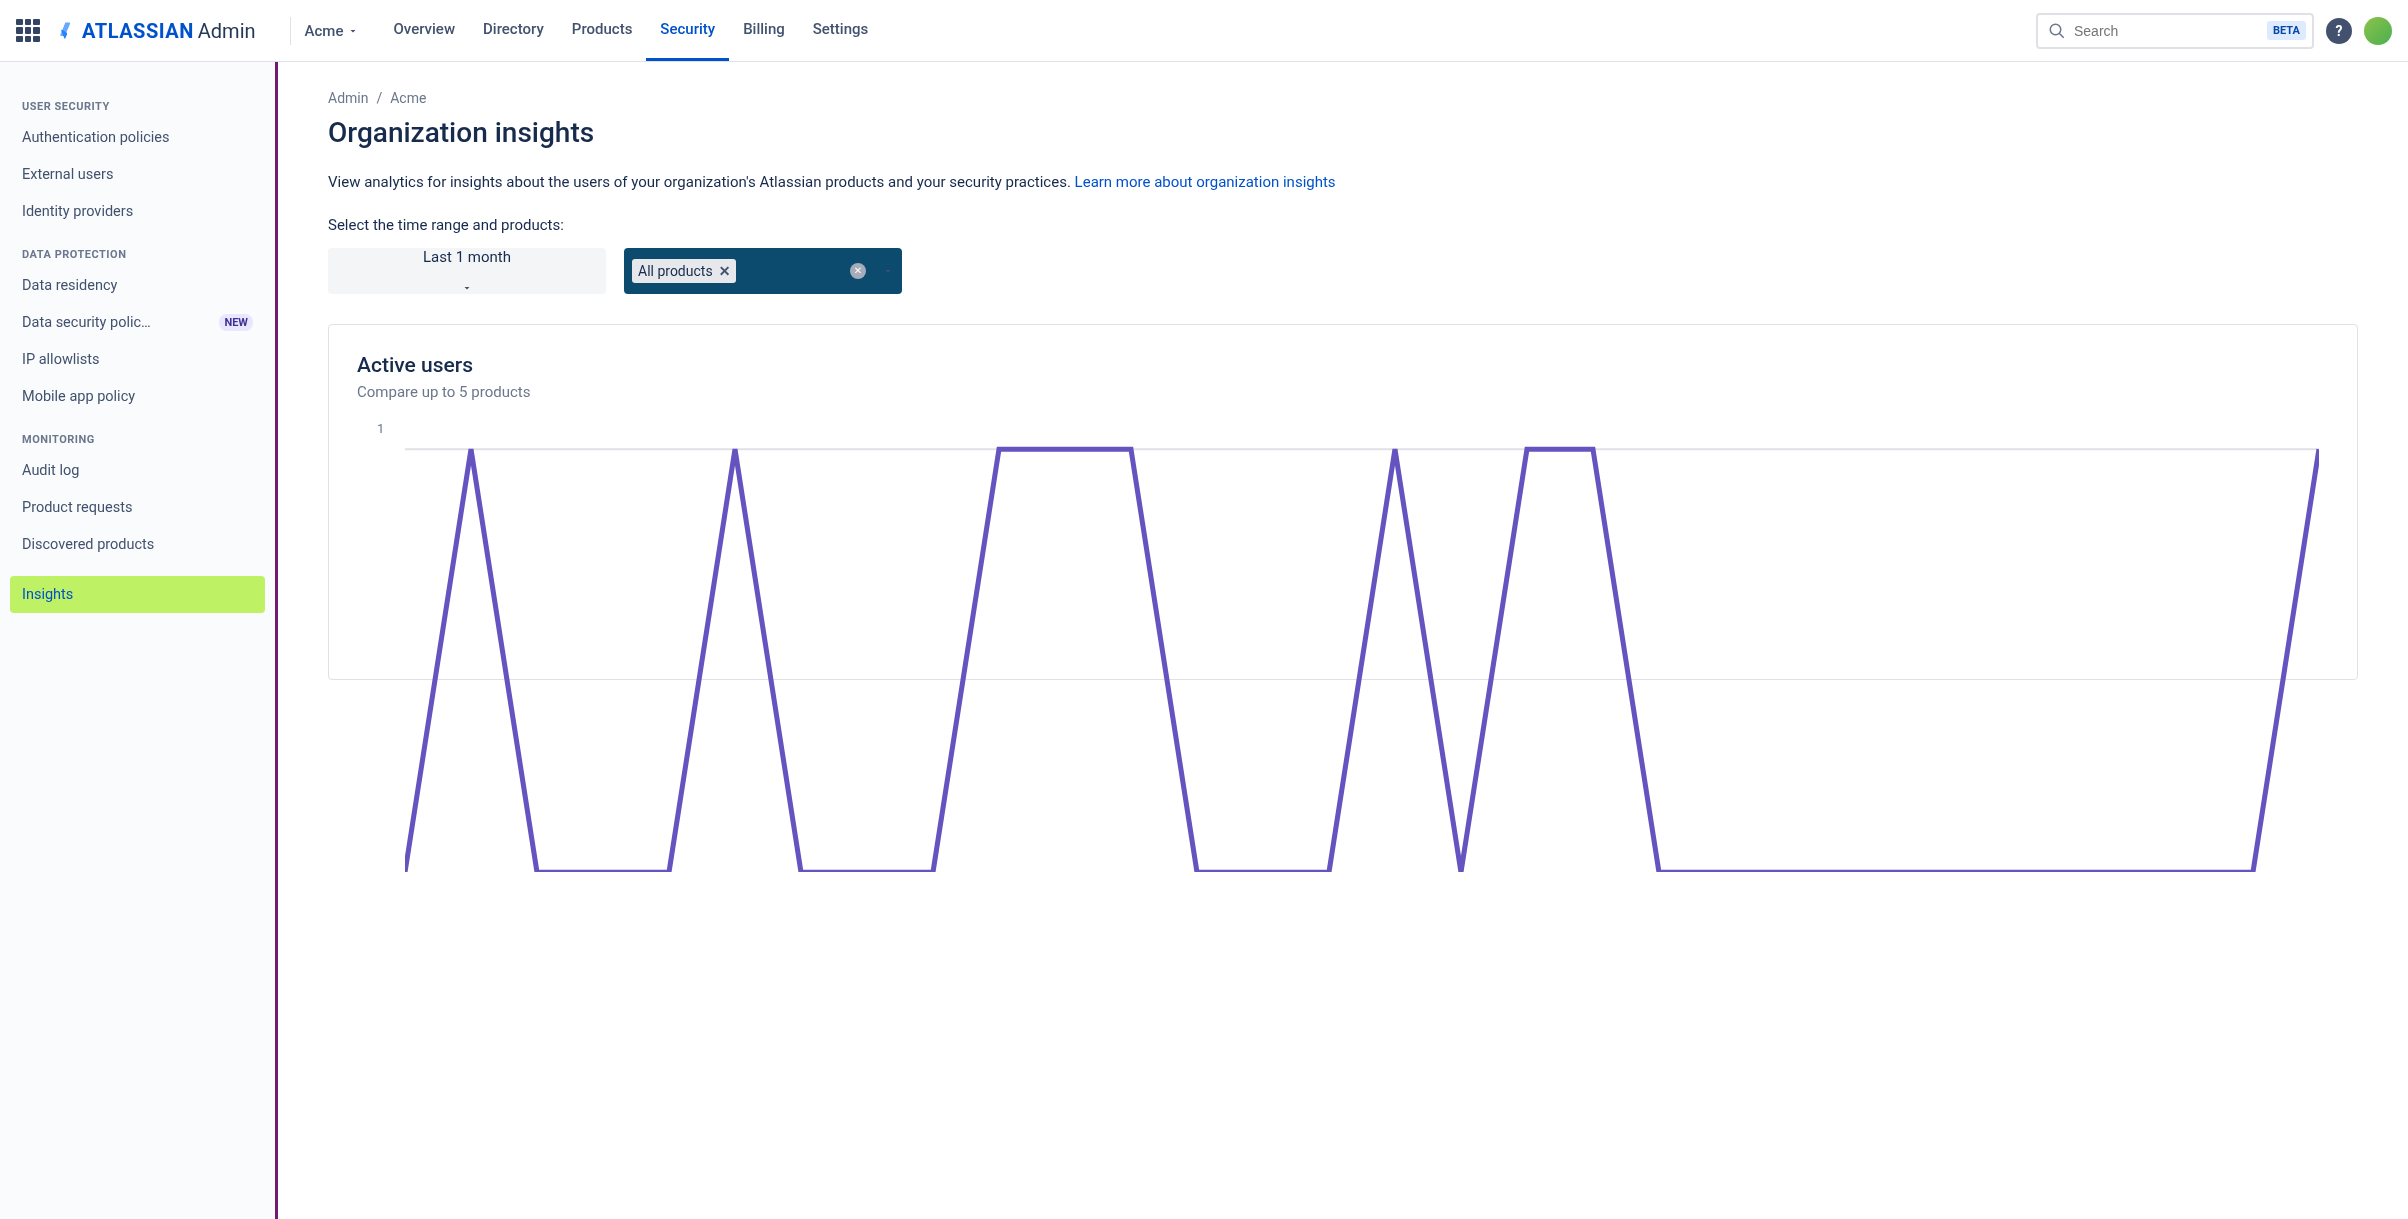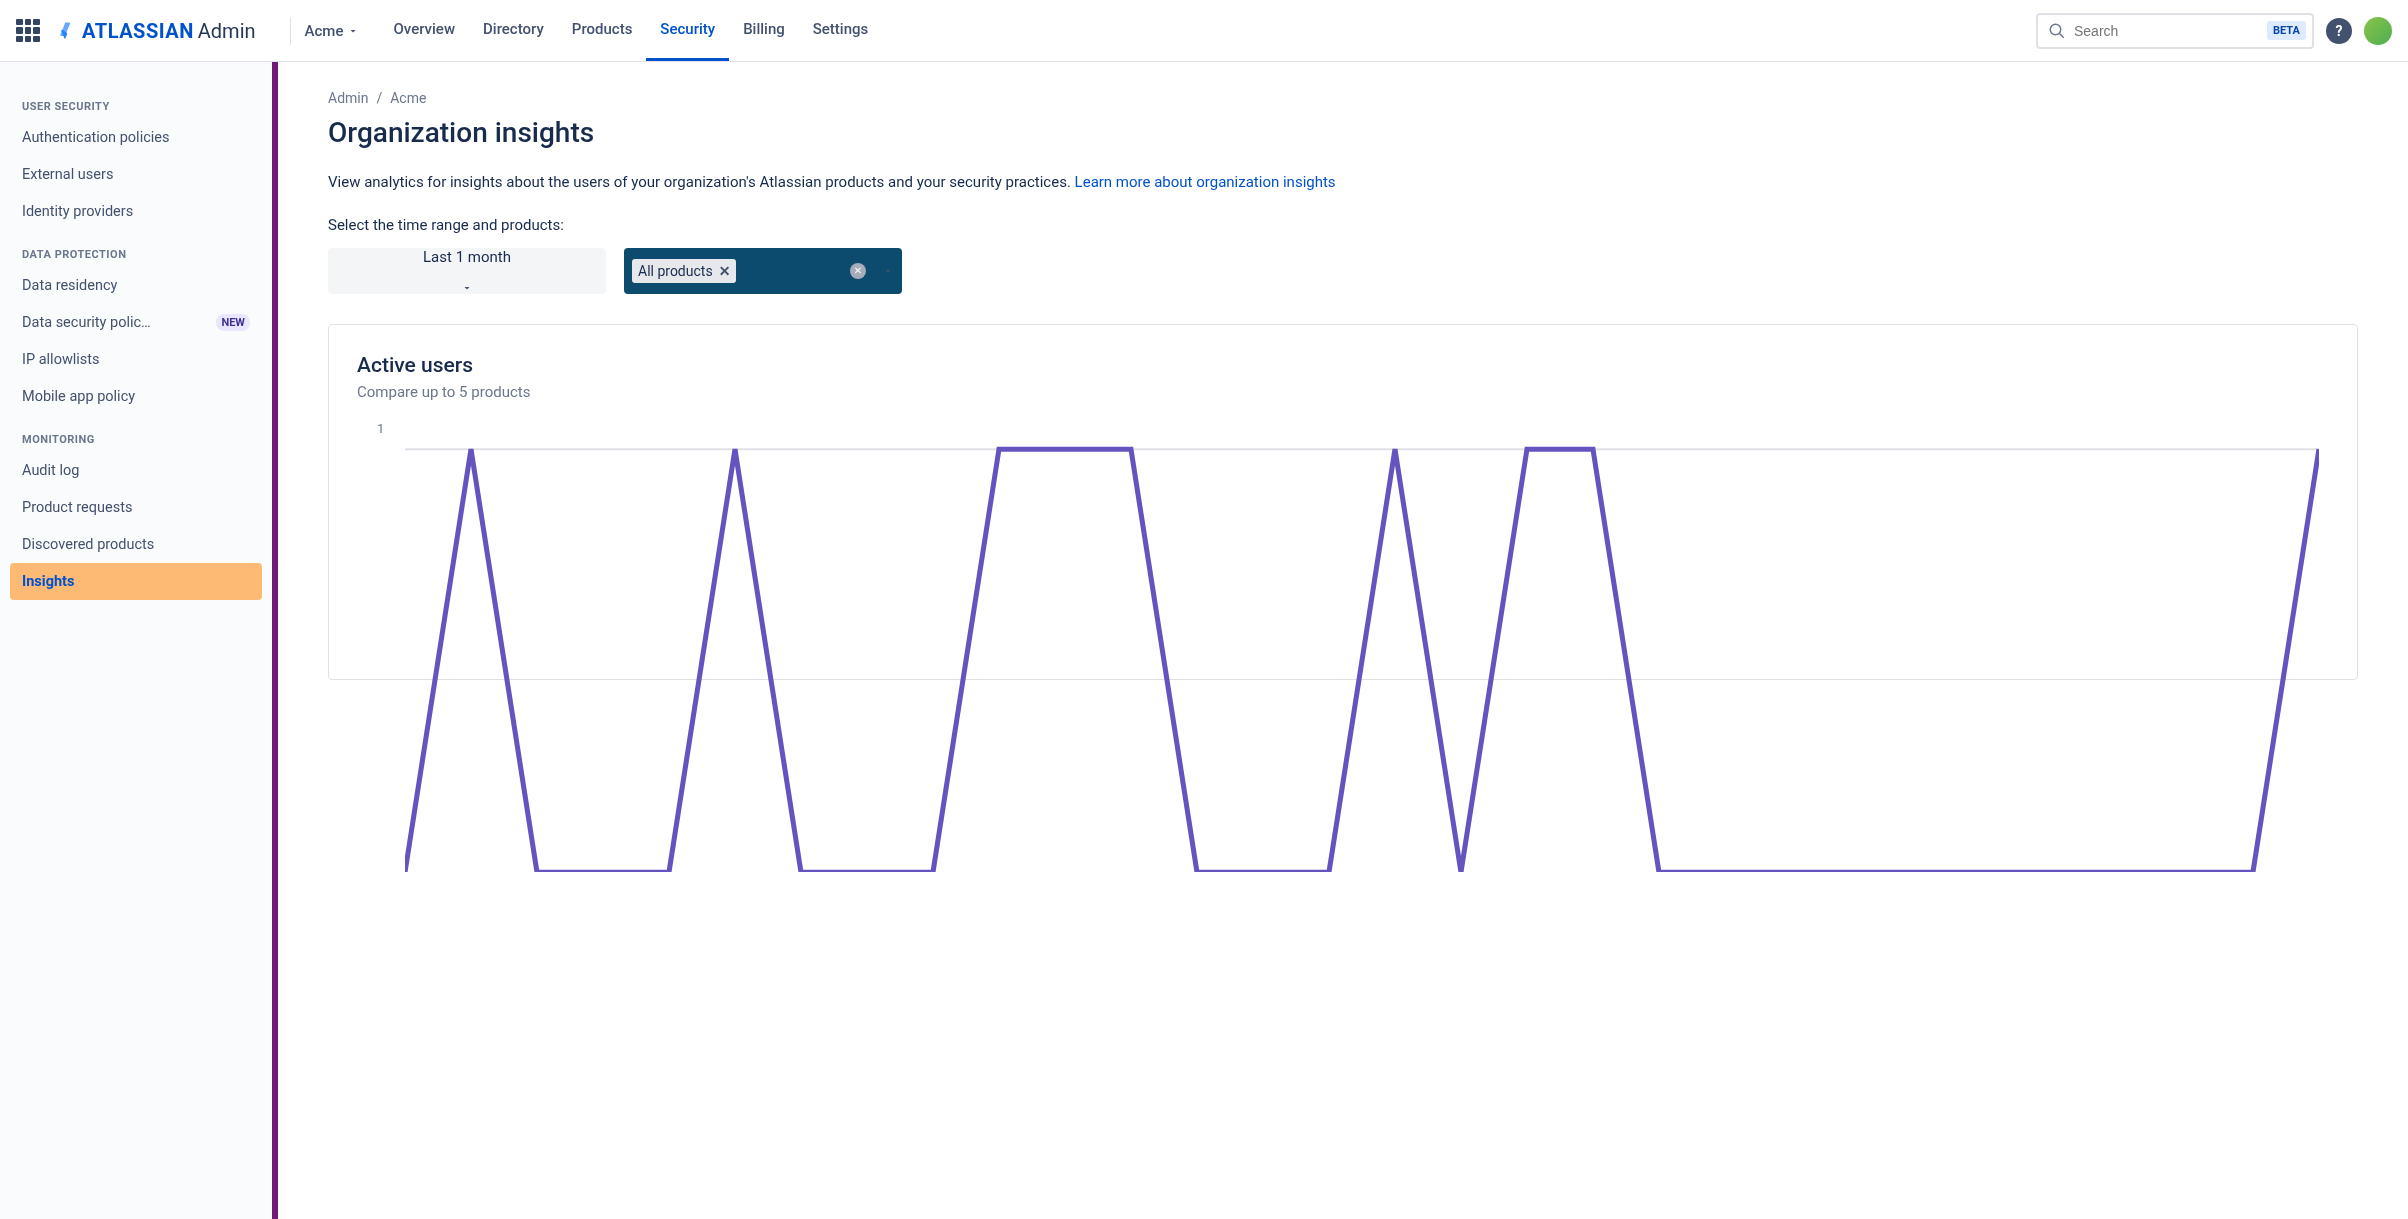--- a/index.html
+++ b/index.html
@@ -21,24 +21,24 @@
 .nav-item.active { color:#0052cc; border-bottom-color:#0052cc; }
 .header-right { margin-left:auto; display:flex; align-items:center; gap:12px; }
 .search-box { display:flex; align-items:center; border:2px solid #dfe1e6; border-radius:4px; height:36px; width:278px; padding:0 6px 0 10px; }
 .search-box input { border:none; outline:none; flex:1; font-size:14px; color:#172b4d; margin-left:8px; }
 .beta-badge { background:#deebff; color:#0747a6; font-size:11px; font-weight:700; padding:3px 6px; border-radius:3px; }
 .help-icon { width:26px; height:26px; border-radius:50%; background:#42526e; color:#fff; display:flex; align-items:center; justify-content:center; font-weight:700; cursor:pointer; }
 .avatar { width:28px; height:28px; border-radius:50%; background: linear-gradient(135deg,#8bc34a,#4caf50); cursor:pointer; }
 
 
 .layout { display:flex; height: calc(100vh - 62px); }
-.sidebar { width: 278px; background:#fafbfc; border-right:6px solid #701a75; padding: 20px 10px; overflow-y:auto; }
+.sidebar { width: 278px; background:#fafbfc; border-right:3px solid #701a75; padding: 20px 10px; overflow-y:auto; }
 .side-group-title { font-size:11px; font-weight:700; color:#6b778c; letter-spacing:0.5px; padding: 18px 12px 6px; }
 .side-item { display:flex; align-items:center; justify-content:space-between; padding: 10px 12px; color:#42526e; cursor:pointer; border-radius:4px; font-size:14.5px; }
-.side-item.active { background:#fdba74; color:#0052cc; font-weight:700; }
+.side-item.active { background:#bef264; color:#0052cc; font-weight:400;margin-top:13px; }
 .new-badge { background:#eae6ff; color:#403294; font-size:11px; font-weight:700; padding:2px 5px; border-radius:8px; }
 .side-item .label { white-space:nowrap; overflow:hidden; text-overflow:ellipsis; max-width: 170px; }
 
 .main { flex:1; padding: 28px 50px; overflow-y:auto; background:#fff; }
 .breadcrumb { display:flex; align-items:center; color:#6b778c; font-size:14px; margin-bottom:10px; }
 .breadcrumb a { color:#6b778c; text-decoration:none; cursor:pointer; }
 .breadcrumb .sep { margin: 0 8px; color:#6b778c; }
 .page-title { font-size:28px; font-weight:500; color:#172b4d; margin-bottom: 22px; }
 .intro { font-size:15px; color:#172b4d; margin-bottom: 22px; max-width: 1020px; line-height:1.5; }
 .intro a { color:#0052cc; text-decoration:none; cursor:pointer; }

